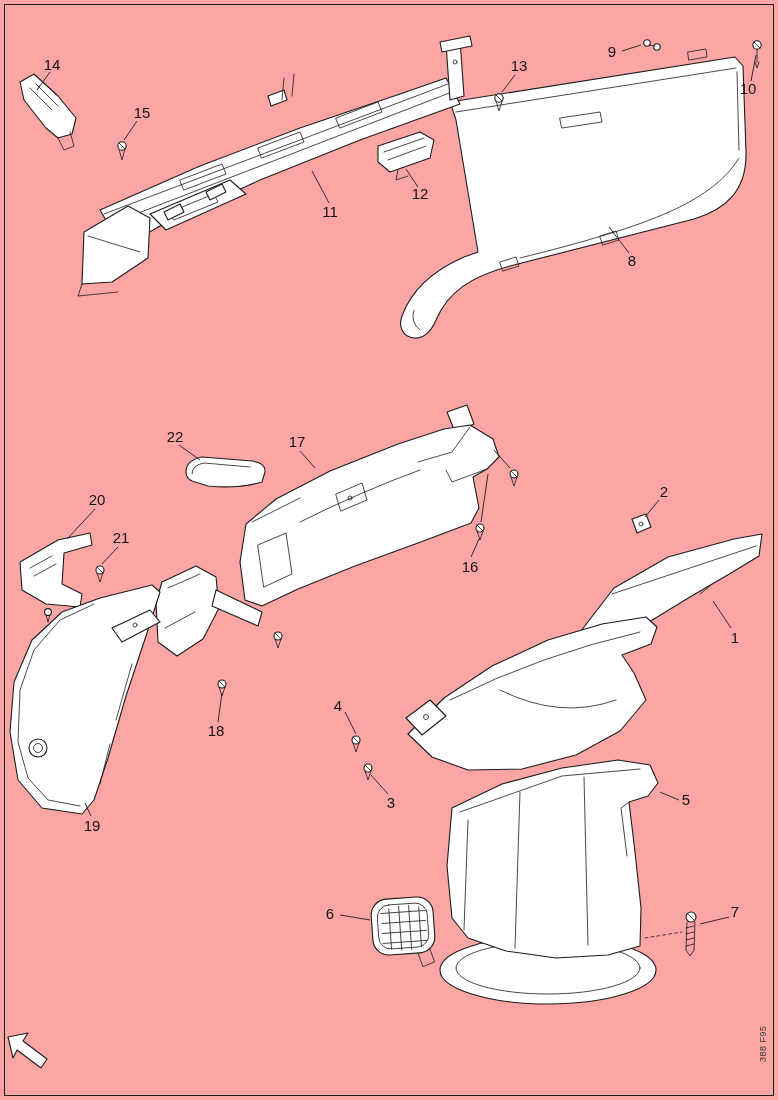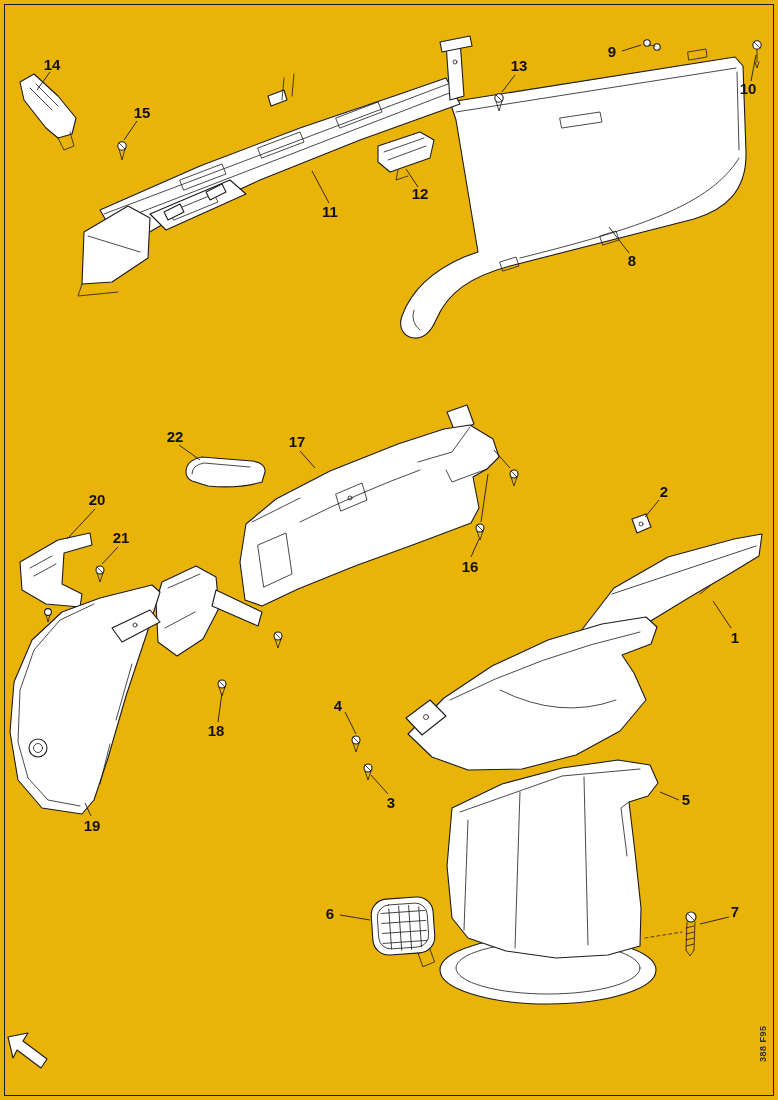--- a/index.html
+++ b/index.html
@@ -1,17 +1,17 @@
 <!DOCTYPE html>
 <html><head>
 <meta charset="utf-8">
 <style>
   html,body{margin:0;padding:0;background:#fff;}
-  .page{position:relative;width:778px;height:1100px;background:#eab308;overflow:hidden;
-        font-family:"Liberation Sans", sans-serif;font-weight:bold;}
+  .page{position:relative;width:778px;height:1100px;background:#fca5a5;overflow:hidden;
+        font-family:"Liberation Sans", sans-serif;}
   svg{display:block;}
   .fw{fill:#ffffff;stroke:#1c1c1c;stroke-width:1.1;stroke-linejoin:round;stroke-linecap:round;}
   .thin{fill:none;stroke:#1c1c1c;stroke-width:0.8;stroke-linejoin:round;stroke-linecap:round;}
   .leader{stroke:#1c1c1c;stroke-width:0.9;}
   text.callout{font-family:"Liberation Sans", sans-serif;font-size:15px;fill:#111;text-anchor:middle;}
   text.code{font-family:"Liberation Sans", sans-serif;font-size:9px;fill:#333;letter-spacing:0.5px;}
 </style>
 </head>
 <body>
 

